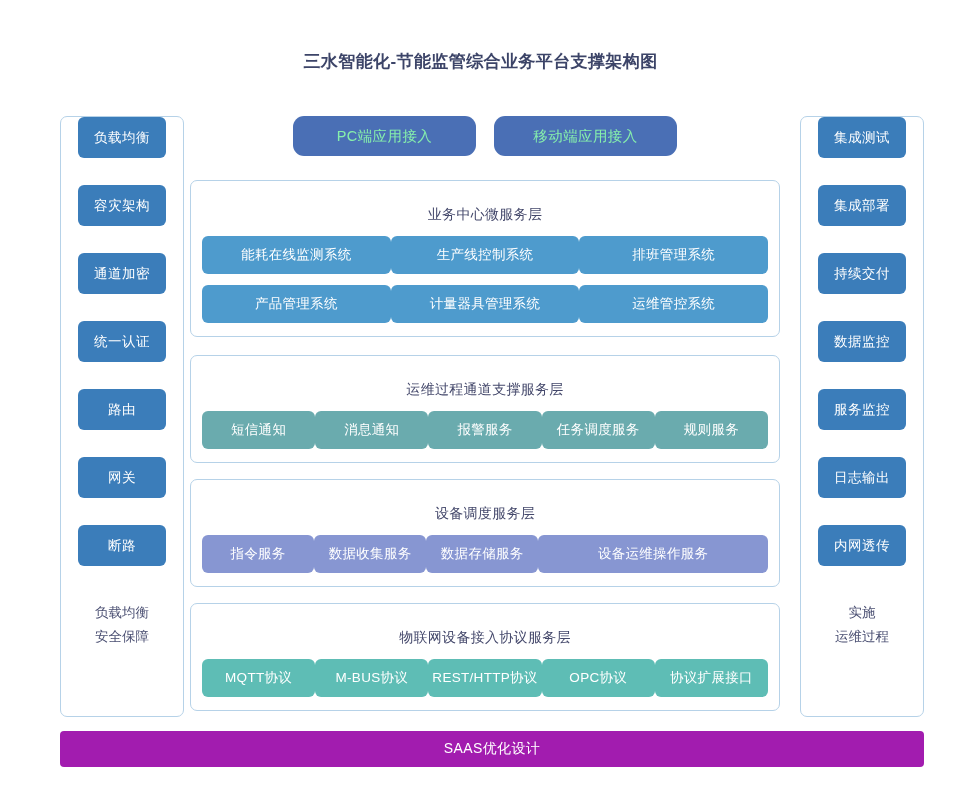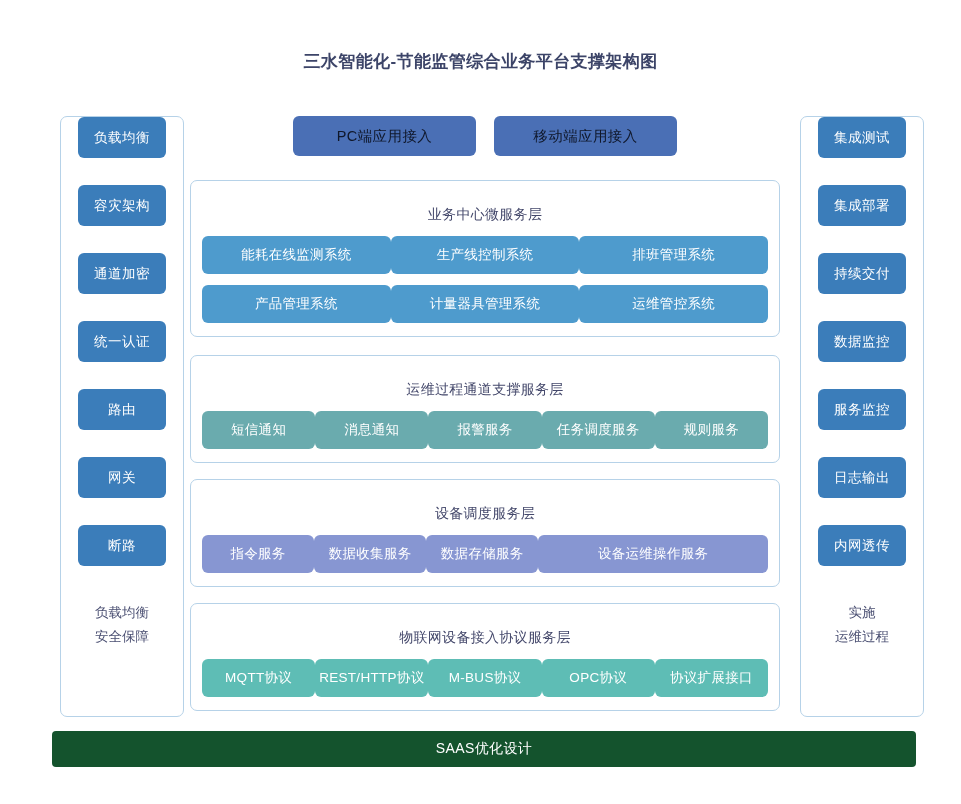--- a/index.html
+++ b/index.html
@@ -77,22 +77,22 @@
   .access-row {
     display: flex;
     justify-content: center;
     gap: 18px;
     height: 42px;
   }
   .access-btn {
     width: 183px;
     height: 40px;
     background: #4a6fb5;
-    border-radius: 6px;
-    color: #0f172a;
+    border-radius: 11px;
+    color: #86efac;
     font-size: 14.5px;
     display: flex;
     align-items: center;
     justify-content: center;
     letter-spacing: 0.4px;
   }
 
   
   .layer {
     position: absolute;
@@ -138,25 +138,25 @@
   .layer-ops      .chip { background: #6aabae; }
   .layer-device   .chip { background: #8796d2; }
   .layer-iot      .chip { background: #5ebdb5; }
 
   
   .layer-device .chip.wide { flex: 2.05 1 0; }
 
   
   .saas-bar {
     position: absolute;
-    left: 52px;
+    left: 60px;
     top: 731px;
     width: 864px;
     height: 36px;
-    background: #14532d;
+    background: #a21caf;
     border-radius: 4px;
     color: #ffffff;
     font-size: 14px;
     display: flex;
     align-items: center;
     justify-content: center;
     letter-spacing: 0.4px;
   }
 </style>
 </head>
@@ -233,22 +233,22 @@
         <div class="chip">数据收集服务</div>
         <div class="chip">数据存储服务</div>
         <div class="chip wide">设备运维操作服务</div>
       </div>
     </div>
 
     <div class="layer layer-iot" id="layer-iot">
       <div class="layer-title">物联网设备接入协议服务层</div>
       <div class="chip-row">
         <div class="chip">MQTT协议</div>
+        <div class="chip">M-BUS协议</div>
         <div class="chip">REST/HTTP协议</div>
-        <div class="chip">M-BUS协议</div>
         <div class="chip">OPC协议</div>
         <div class="chip">协议扩展接口</div>
       </div>
     </div>
 
   </div>
 
   <div class="saas-bar">SAAS优化设计</div>
 
 </div>

